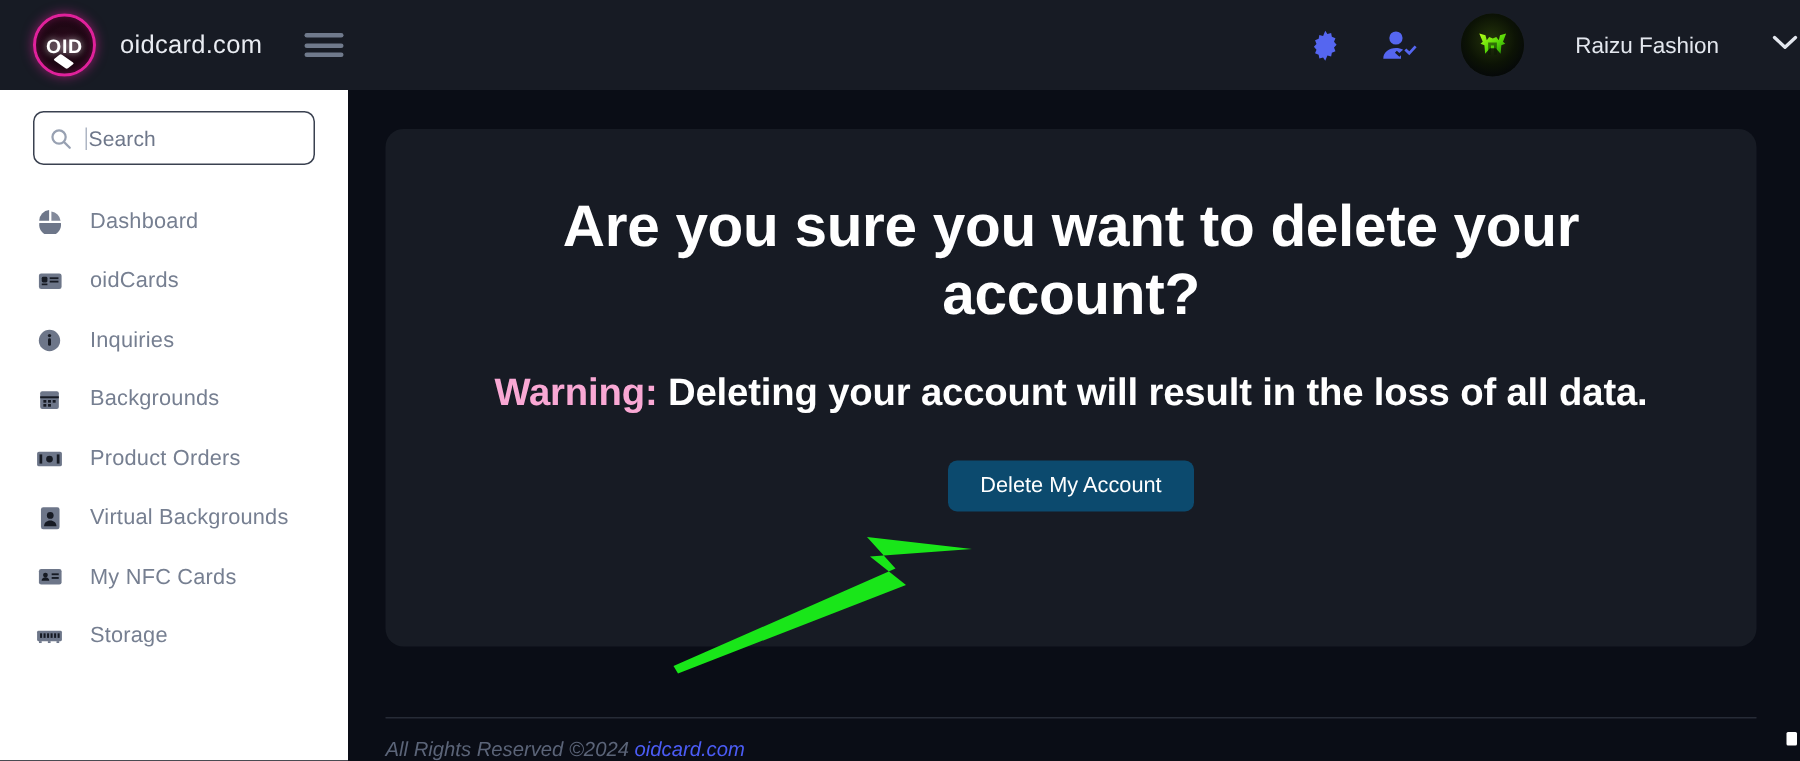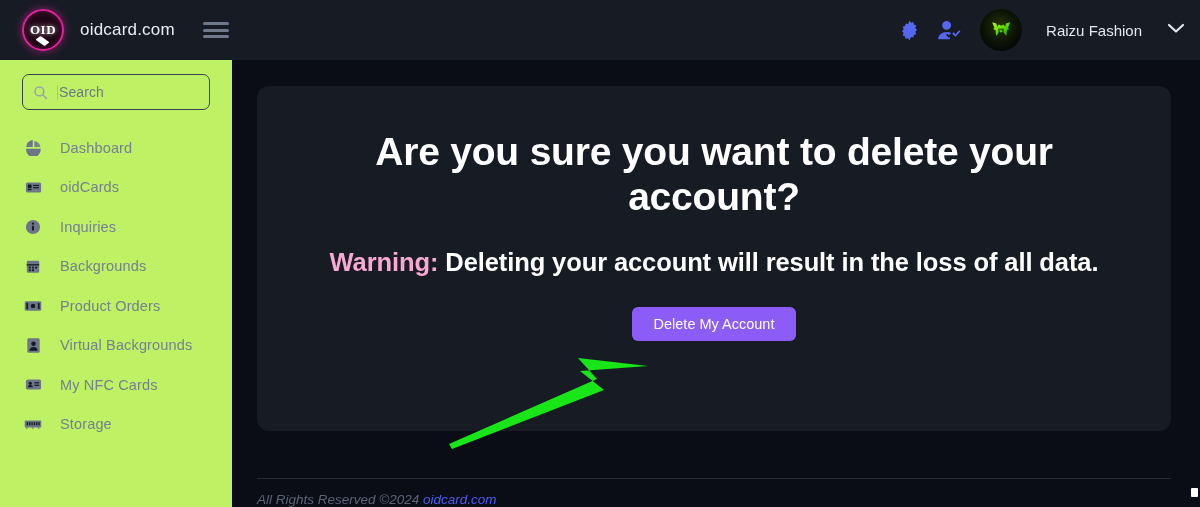--- a/index.html
+++ b/index.html
@@ -21,58 +21,58 @@
   .brand { display:flex; align-items:center; padding-left:22px; }
   .logo {
     width:42px; height:42px; border-radius:50%;
     background:radial-gradient(circle at 50% 45%, #2b0a1c 0%, #17060f 70%);
     border:2.5px solid #e0219b;
     box-shadow:0 0 8px rgba(224,33,155,.6), inset 0 0 6px rgba(224,33,155,.35);
     position:relative; display:flex; align-items:center; justify-content:center;
   }
   .logo .oid {
     font-size:13px; font-weight:bold; letter-spacing:.5px;
-    color:#ffffff; font-family:Liberation Serif, serif;
+    color:#ffffff; font-family:Liberation Sans, sans-serif;
     text-shadow:0 0 5px rgba(255,255,255,.75);
   }
   .logo .flick {
     position:absolute; width:11px; height:6px; background:#ffffff;
     left:13px; bottom:5px; transform:rotate(35deg) skewX(-18deg);
     border-radius:1px;
   }
   .brandname {
     margin-left:16px; color:#e9ecf2; font-size:17px; letter-spacing:.2px;
   }
   .hamburger {
     margin-left:28px; width:26px; height:20px;
     display:flex; flex-direction:column; justify-content:space-between;
     padding:2px 0; cursor:pointer;
   }
   .hamburger span { display:block; height:3px; background:#707a8c; border-radius:2px; }
 
   .header-right {
     margin-left:auto; display:flex; align-items:center;
-    padding-right:14px; gap:14px;
+    gap:24px;
   }
   .hicon { width:26px; height:26px; display:flex; align-items:center; justify-content:center; cursor:pointer; }
   .avatar {
     width:42px; height:42px; border-radius:50%;
     background:radial-gradient(circle at 48% 42%, #1d2a09 0%, #0a1004 72%, #05070a 100%);
     display:flex; align-items:center; justify-content:center;
     overflow:hidden; margin-left:4px;
   }
   .username { color:#e3e7ee; font-size:15px; margin-left:10px; }
   .chev { margin-left:10px; cursor:pointer; }
 
   
   .body { flex:1; display:flex; min-height:0; }
 
   
   .sidebar {
-    width:232px; flex:0 0 232px; background:#bef264;
+    width:232px; flex:0 0 232px; background:#ffffff;
     padding-top:14px;
   }
   .searchbox {
     margin:0 auto; width:188px; height:36px;
     border:1px solid #3a4150; border-radius:7px;
     display:flex; align-items:center; padding:0 10px;
     background:transparent;
   }
   .searchbox .sicon { flex:0 0 auto; display:flex; }
   .searchbox .caret {
@@ -110,21 +110,21 @@
     color:#ffffff; font-size:39px; font-weight:bold; line-height:1.15;
     text-align:center; max-width:760px; letter-spacing:-.2px;
   }
   .warnline {
     margin-top:26px; text-align:center; max-width:800px;
     font-size:25.5px; line-height:1.3; color:#ffffff; font-weight:bold;
     letter-spacing:-.1px;
   }
   .warnline .wlabel { color:#f9a8d4; }
   .delbtn {
-    margin-top:28px; background:#8b5cf6; border:none; color:#ffffff;
+    margin-top:28px; background:#0c4a6e; border:none; color:#ffffff;
     font-size:14.5px; padding:0 22px; height:34px; border-radius:6px;
     cursor:pointer; font-family:"Liberation Sans", sans-serif;
     display:flex; align-items:center; justify-content:center;
   }
 
   
   .footer-wrap { flex:1; display:flex; flex-direction:column; justify-content:flex-end; }
   .divider { height:1px; background:#262b36; margin:0 29px 0 25px; }
   .footer {
     padding:13px 0 0 25px; color:#5b6478; font-size:13.5px;font-style:italic;

